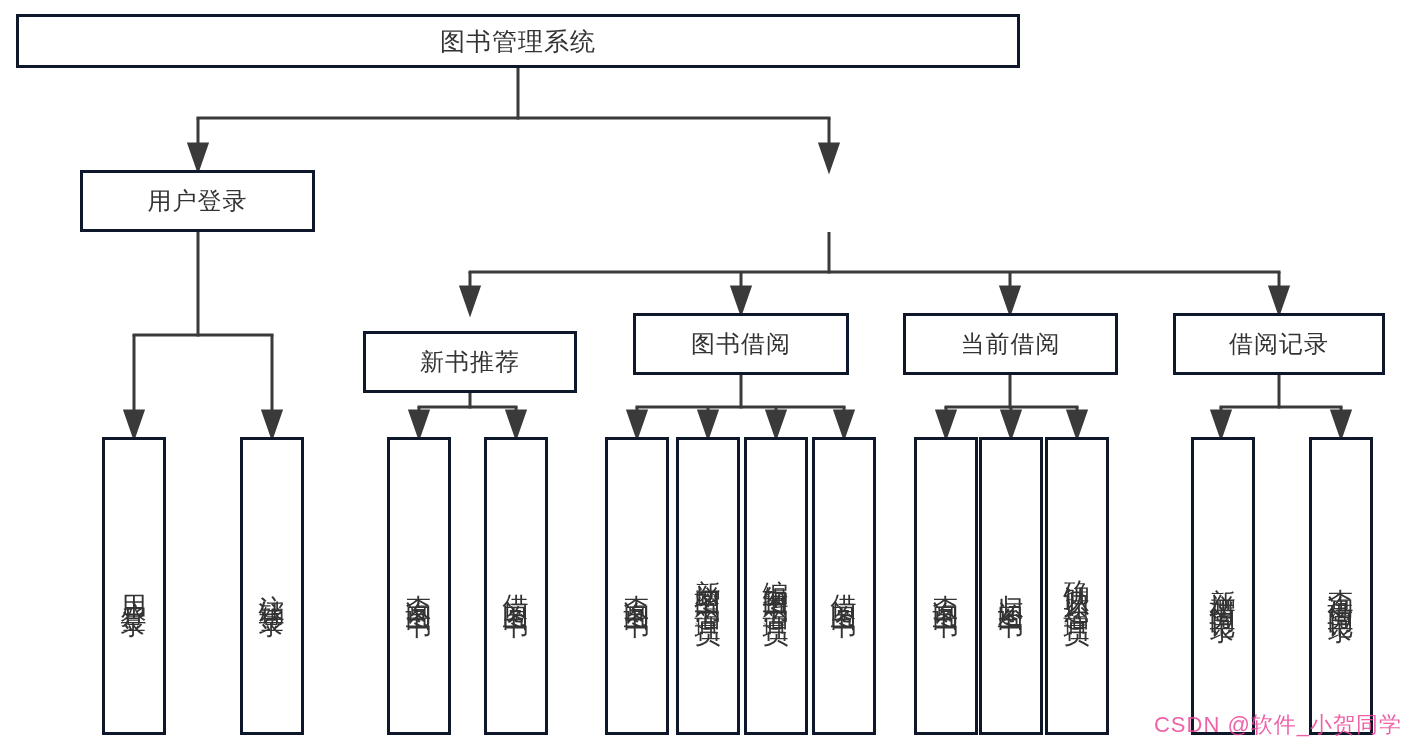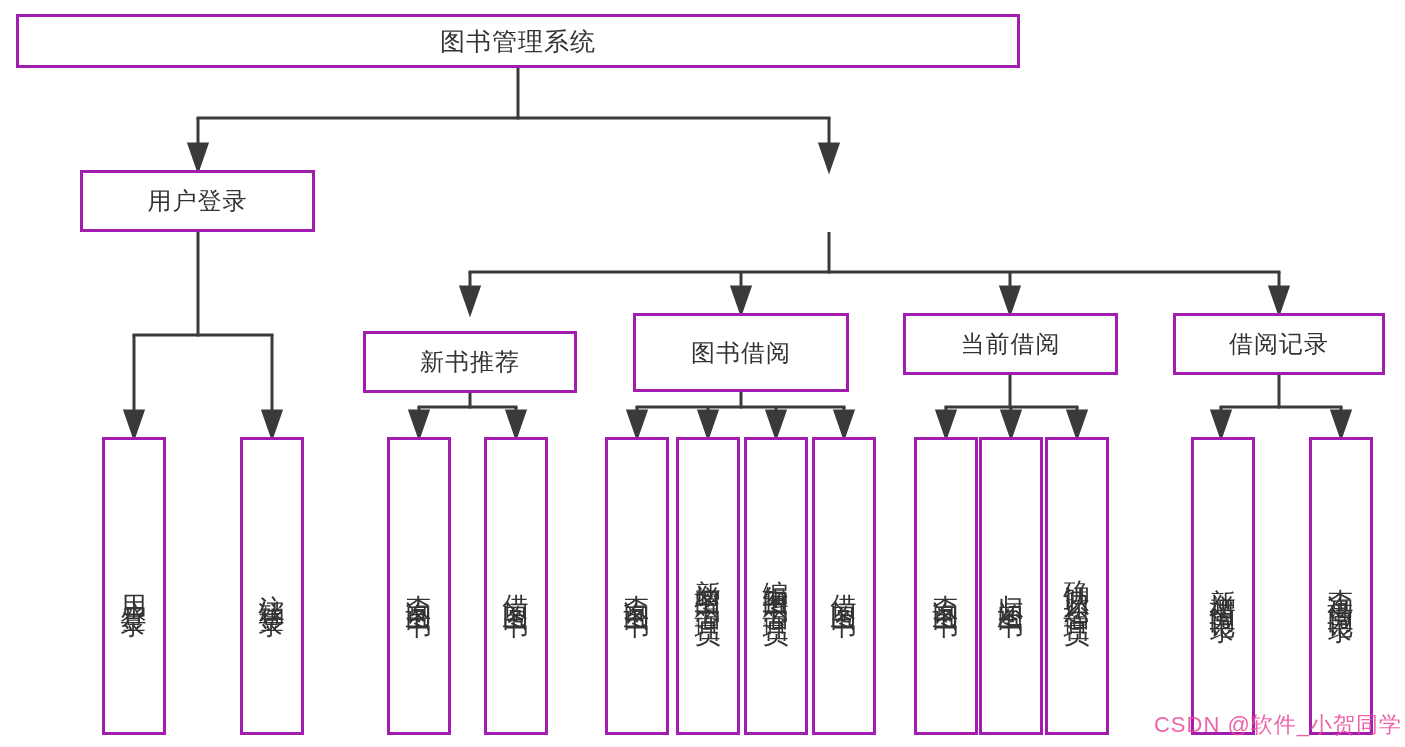--- a/index.html
+++ b/index.html
@@ -12,21 +12,21 @@
     overflow: hidden;
   }
   #connectors {
     position: absolute;
     left: 0; top: 0;
     z-index: 1;
   }
   .box {
     position: absolute;
     box-sizing: border-box;
-    border: 3px solid #a21caf;
+    border: 3px solid #0f172a;
     background: #ffffff;
     display: flex;
     align-items: center;
     justify-content: center;
     color: #333333;
     z-index: 2;
   }
   .box.root { font-size: 25px; letter-spacing: 1px; }
   .box.lv   { font-size: 24px; letter-spacing: 1px; }
   .leaf-text {
@@ -37,21 +37,21 @@
     line-height: 1;
     color: #333333;
     max-height: 286px;
   }
   .leaf { top: 437px; width: 64px; height: 298px; font-size: 26px; }
   
   #b-root   { left: 16px;   top: 14px;  width: 1004px; height: 54px; }
   #b-login  { left: 80px;   top: 170px; width: 235px;  height: 62px; }
   #b-mgmt   { left: 710px;  top: 170px; width: 238px;  height: 62px; }
   #b-newrec { left: 363px;  top: 331px; width: 214px;  height: 62px; text-align: center; }
-  #b-borrow { left: 633px;  top: 313px; width: 216px;  height: 79px; }
+  #b-borrow { left: 633px;  top: 313px; width: 216px;  height: 62px; }
   #b-cur    { left: 903px;  top: 313px; width: 215px;  height: 62px; }
   #b-rec    { left: 1173px; top: 313px; width: 212px;  height: 62px; }
   #l-ulogin  { left: 102px;  }
   #l-logout  { left: 240px;  }
   #l-nb-q    { left: 387px;  }
   #l-nb-b    { left: 484px;  }
   #l-bw-q    { left: 605px;  }
   #l-bw-add  { left: 676px;  }
   #l-bw-edit { left: 744px;  }
   #l-bw-b    { left: 812px;  }

